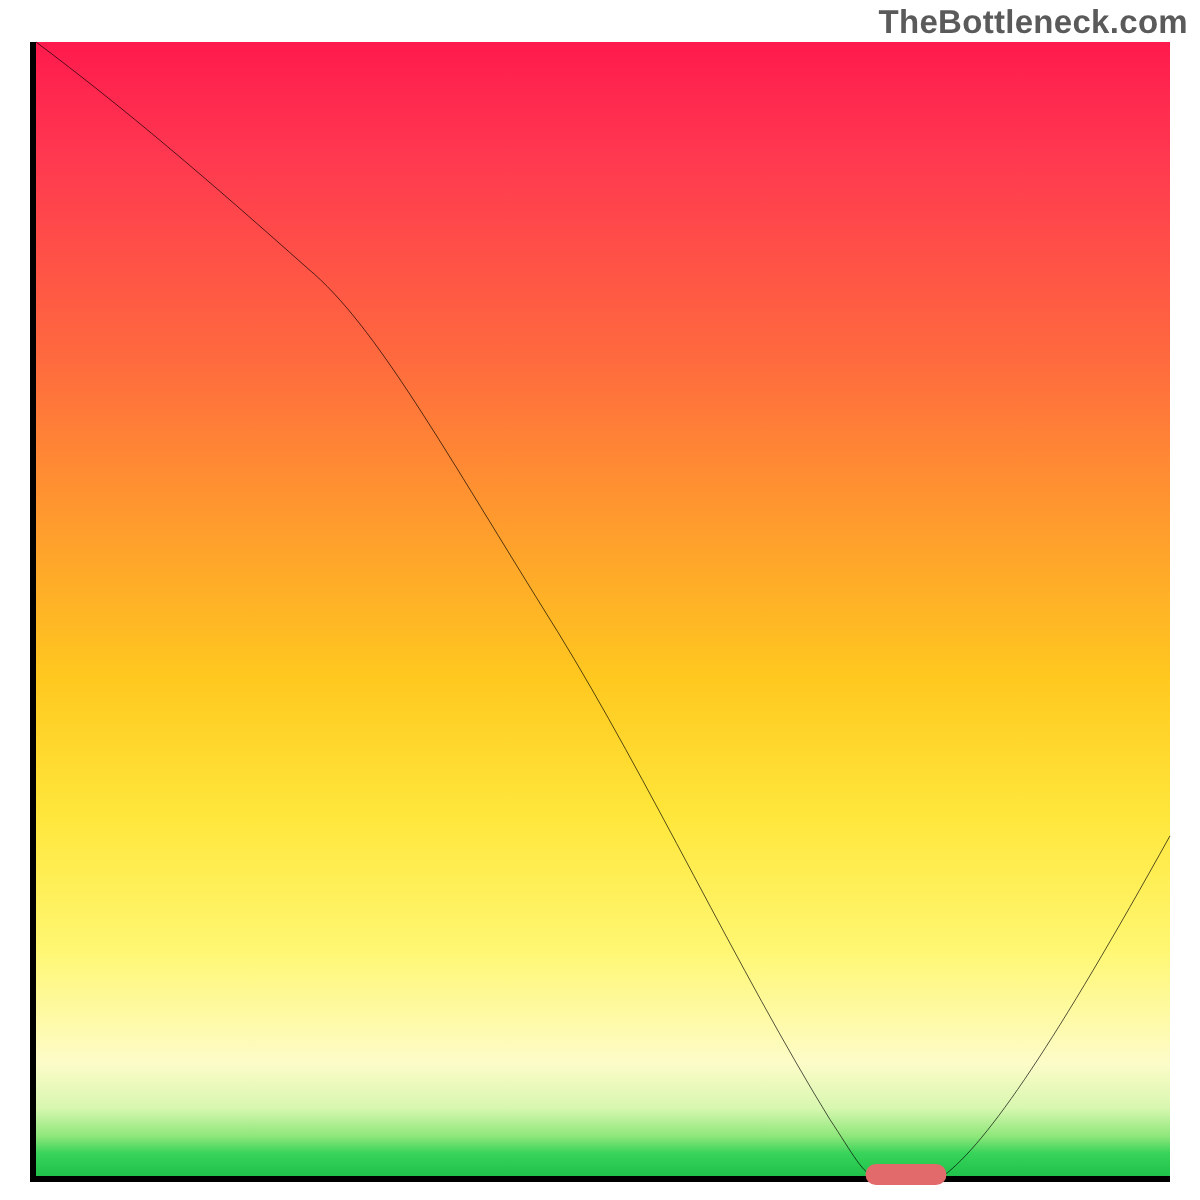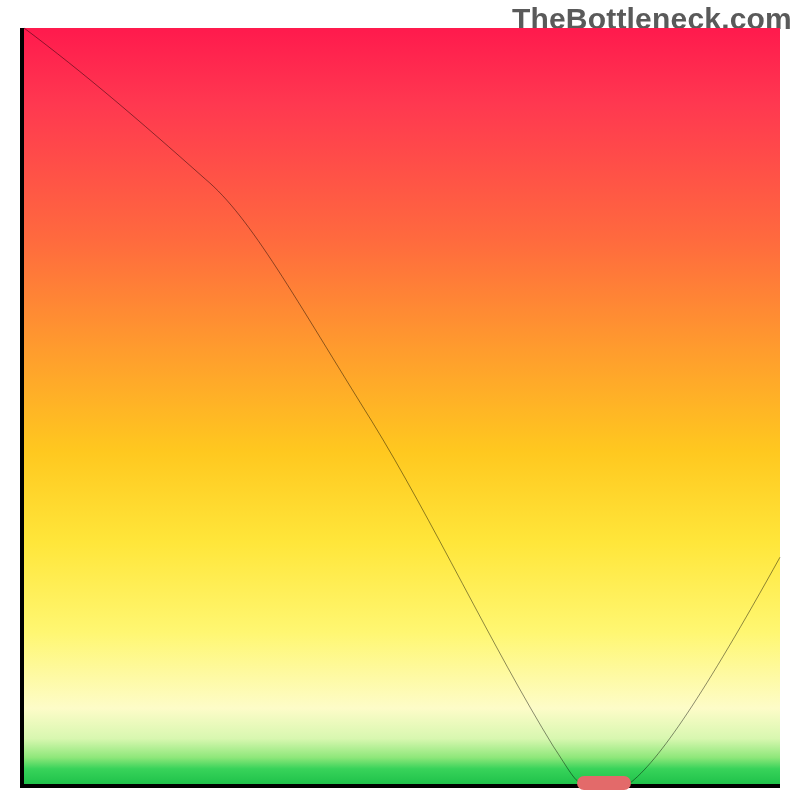--- a/index.html
+++ b/index.html
@@ -2,21 +2,21 @@
 <html><head>
 <meta charset="utf-8">
 <style>
   * { margin: 0; padding: 0; box-sizing: border-box; }
   html, body { width: 800px; height: 800px; overflow: hidden; background: #fff; }
   .wrap { position: relative; width: 800px; height: 800px; }
   .watermark {
     position: absolute;
     top: 2px; right: 8px;
     font-family: Arial, Helvetica, sans-serif;
-    font-size: 30px;
+    font-size: 22px;
     font-weight: bold;
     color: #5a5a5a;
     letter-spacing: 0.2px;
   }
   .plot {
     position: absolute;
     left: 20px; top: 28px;
     width: 760px; height: 760px;
     border-left: 4px solid #000;
     border-bottom: 4px solid #000;

